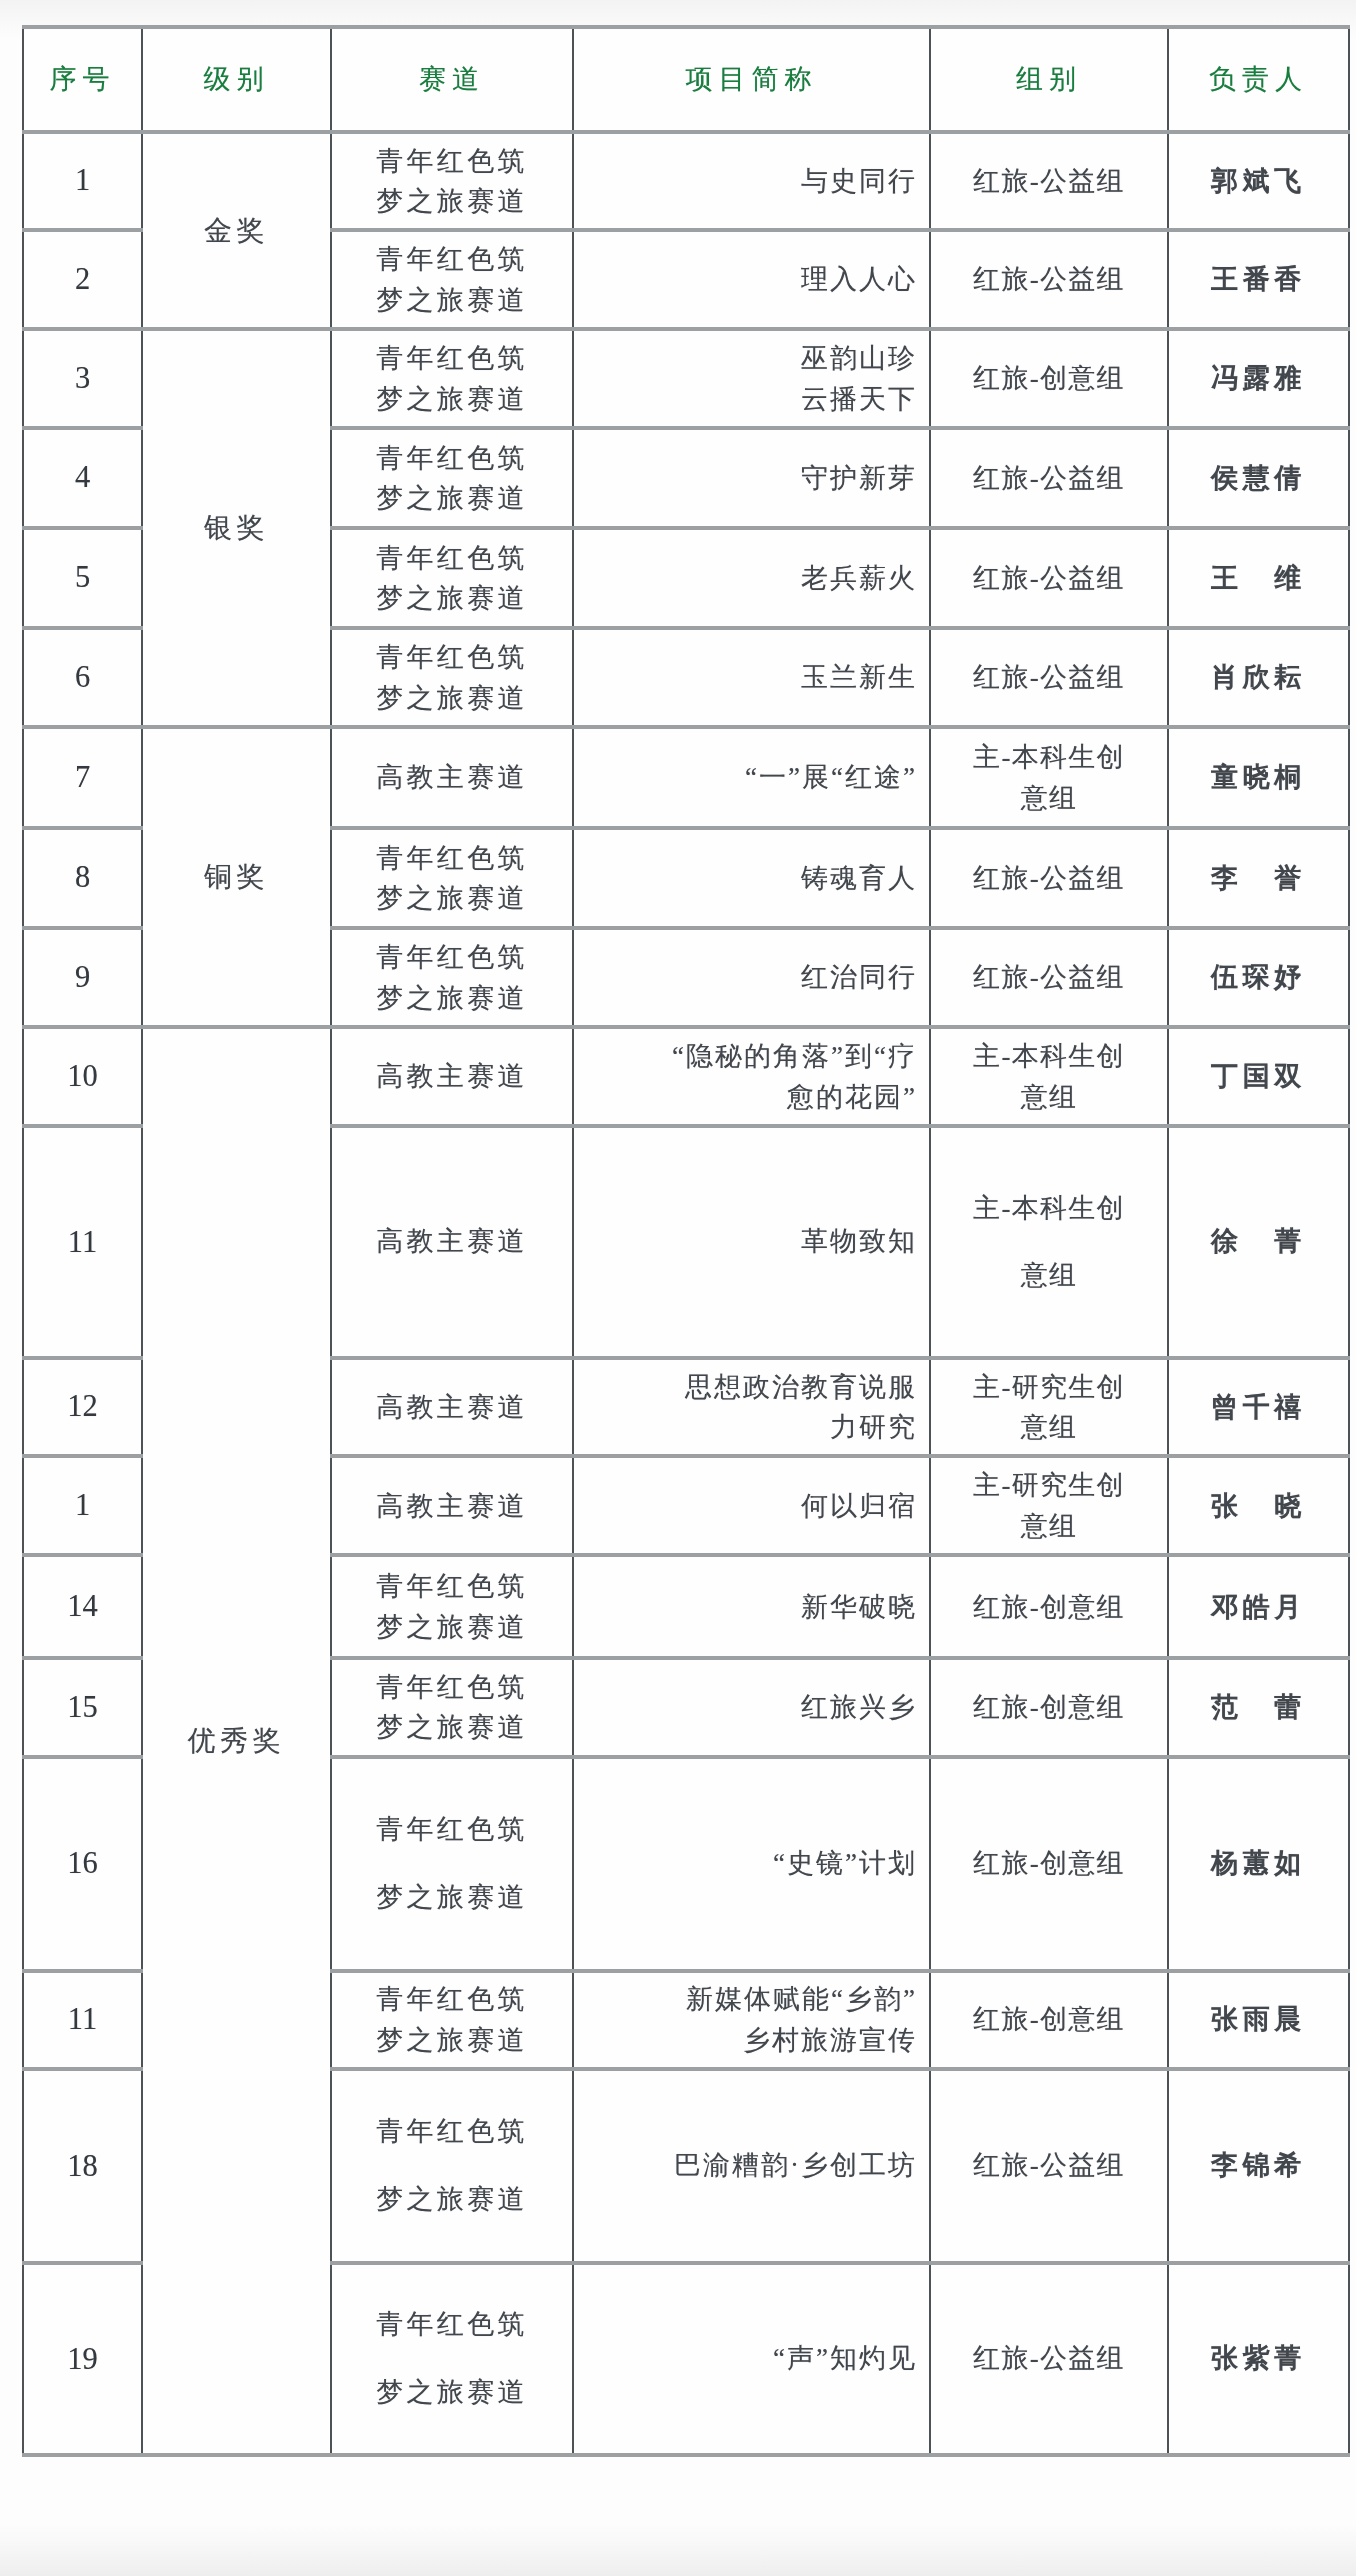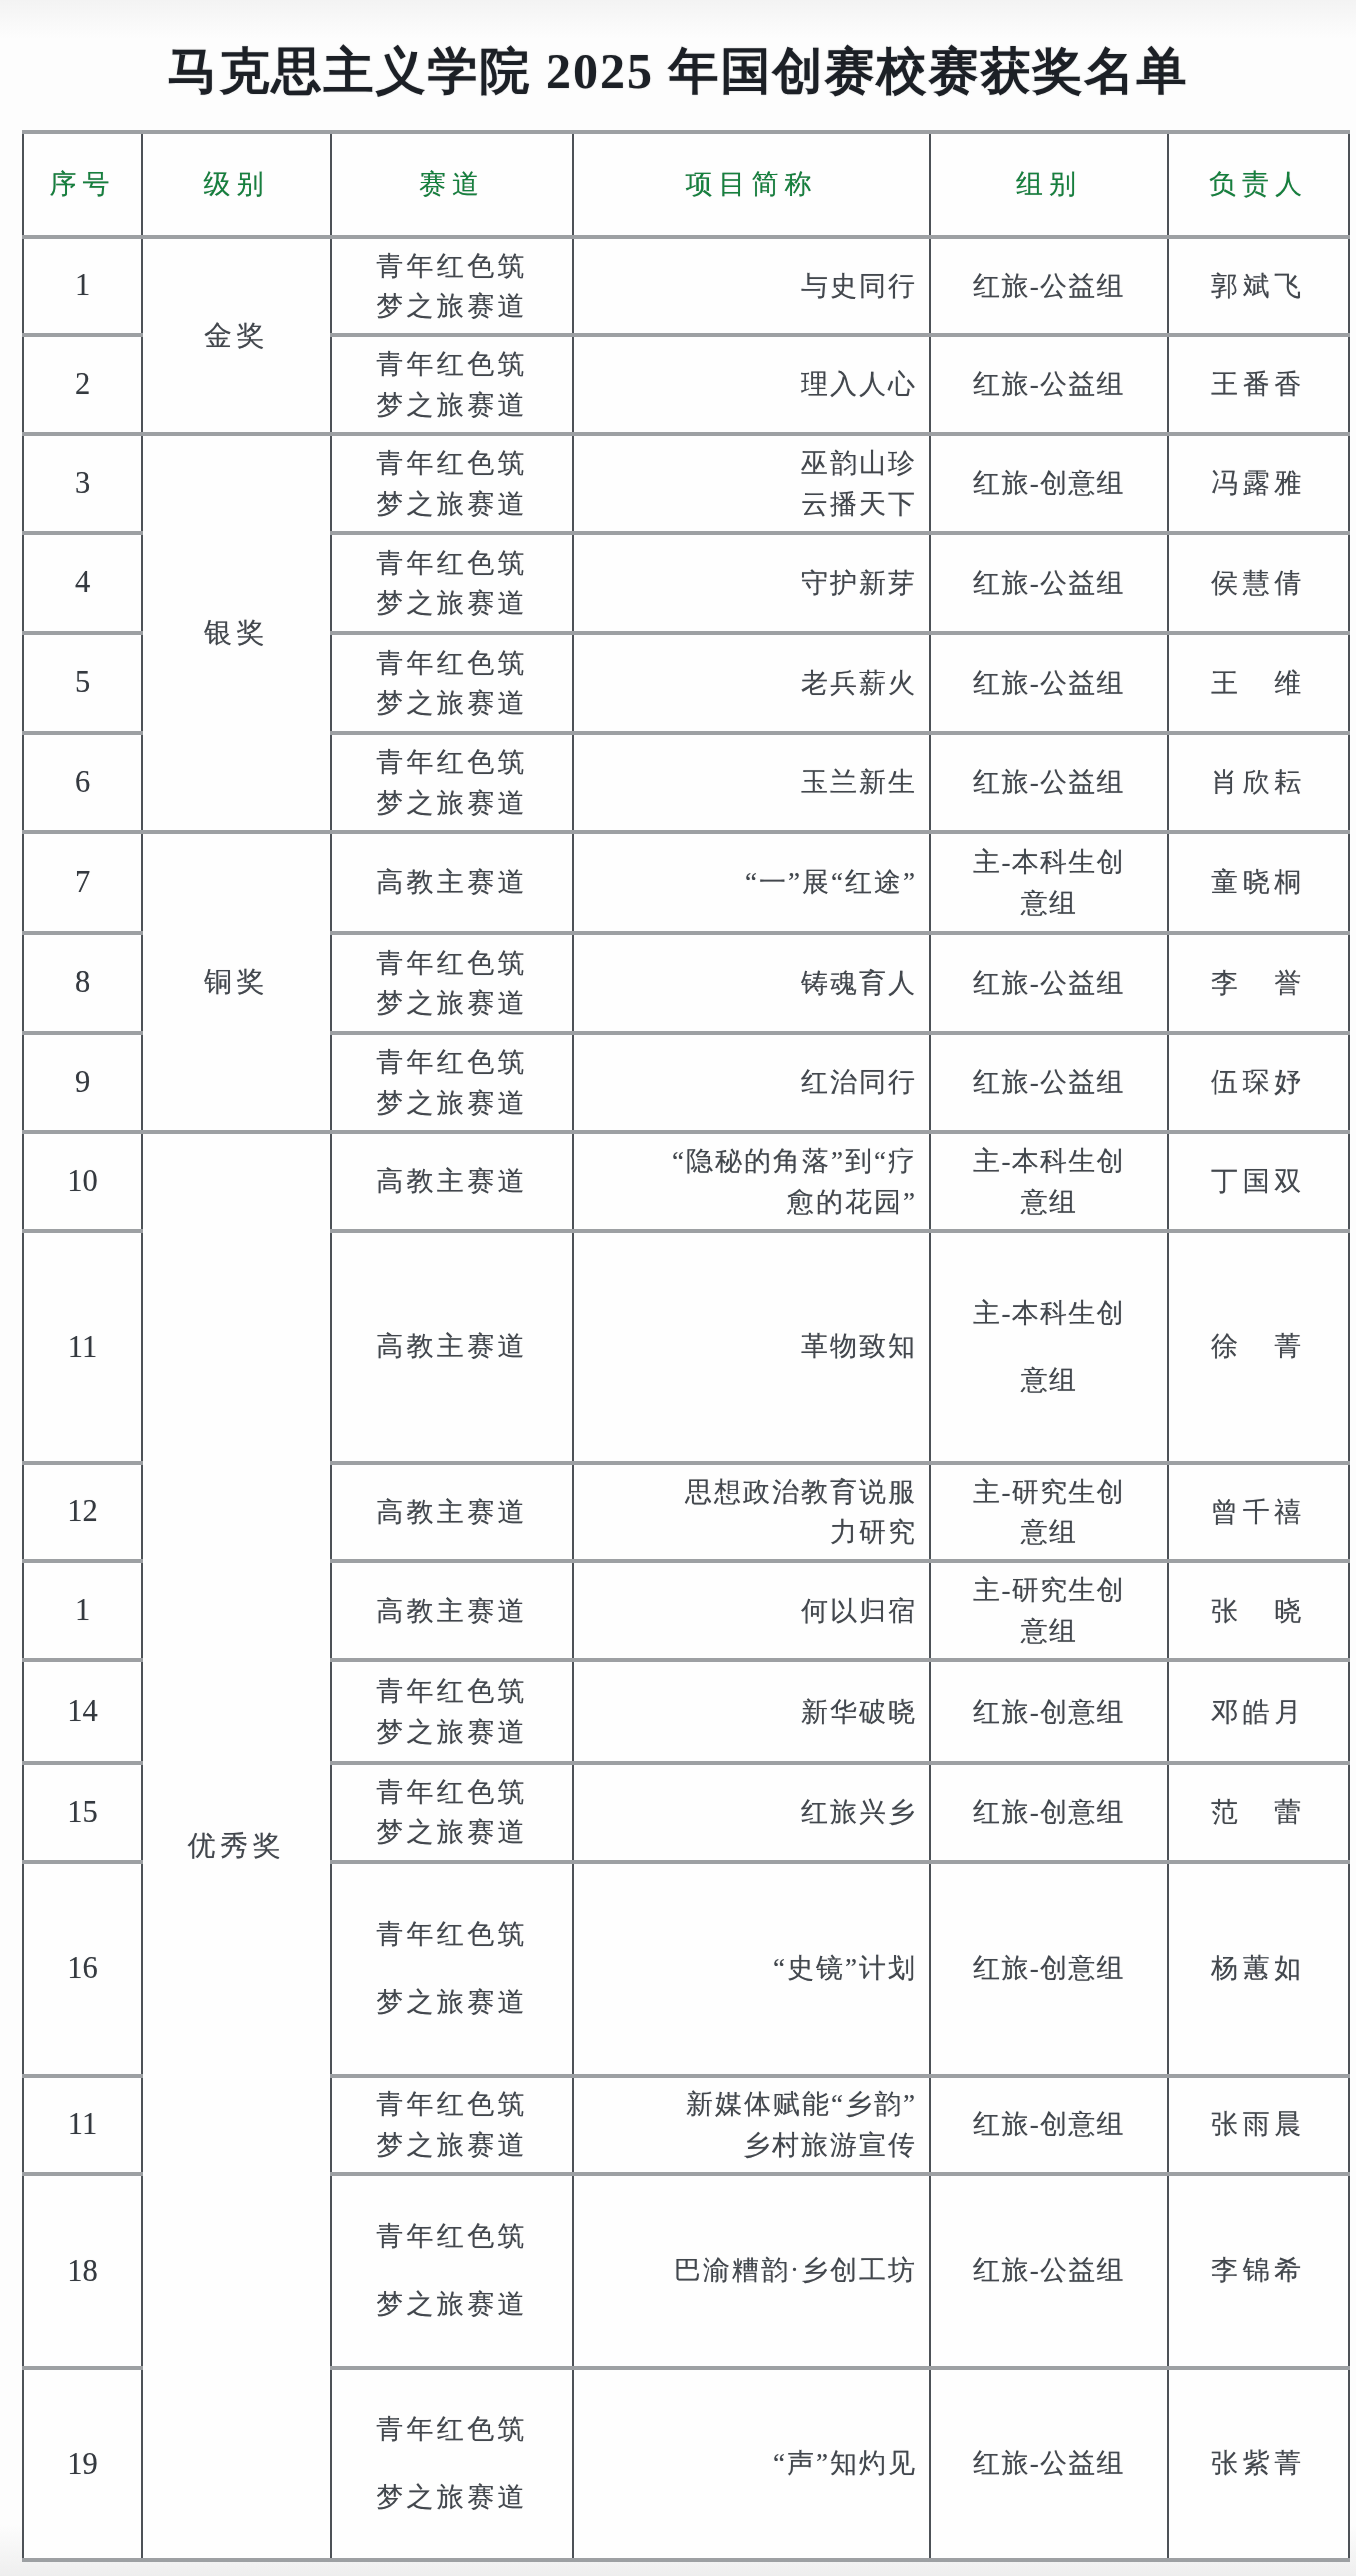--- a/index.html
+++ b/index.html
@@ -57,28 +57,27 @@
     color: #34393f;
     letter-spacing: 0;
   }
   td.cell-award {
     letter-spacing: 4.6px;
     font-size: 28px;
   }
   td.cell-track { letter-spacing: 3.3px; margin-left: 16px; }
   td.cell-project { letter-spacing: 2px; text-align: right; }
   td.cell-group { letter-spacing: 1.3px; }
-  td.cell-leader { letter-spacing: 4.6px; }
+  td.cell-leader { letter-spacing: 4.6px; font-weight: bold; }
   tr.row-tall td { line-height: 2.5; }
 </style>
 </head>
 <body>
 
 <div class="page">
-  <div class="doc-title">马克思主义学院 2025 年国创赛校赛获奖名单</div>
   <table class="awards">
     <colgroup>
       <col style="width:119px">
       <col style="width:189px">
       <col style="width:242px">
       <col style="width:357px">
       <col style="width:238px">
       <col style="width:181px">
     </colgroup>
     <thead>

